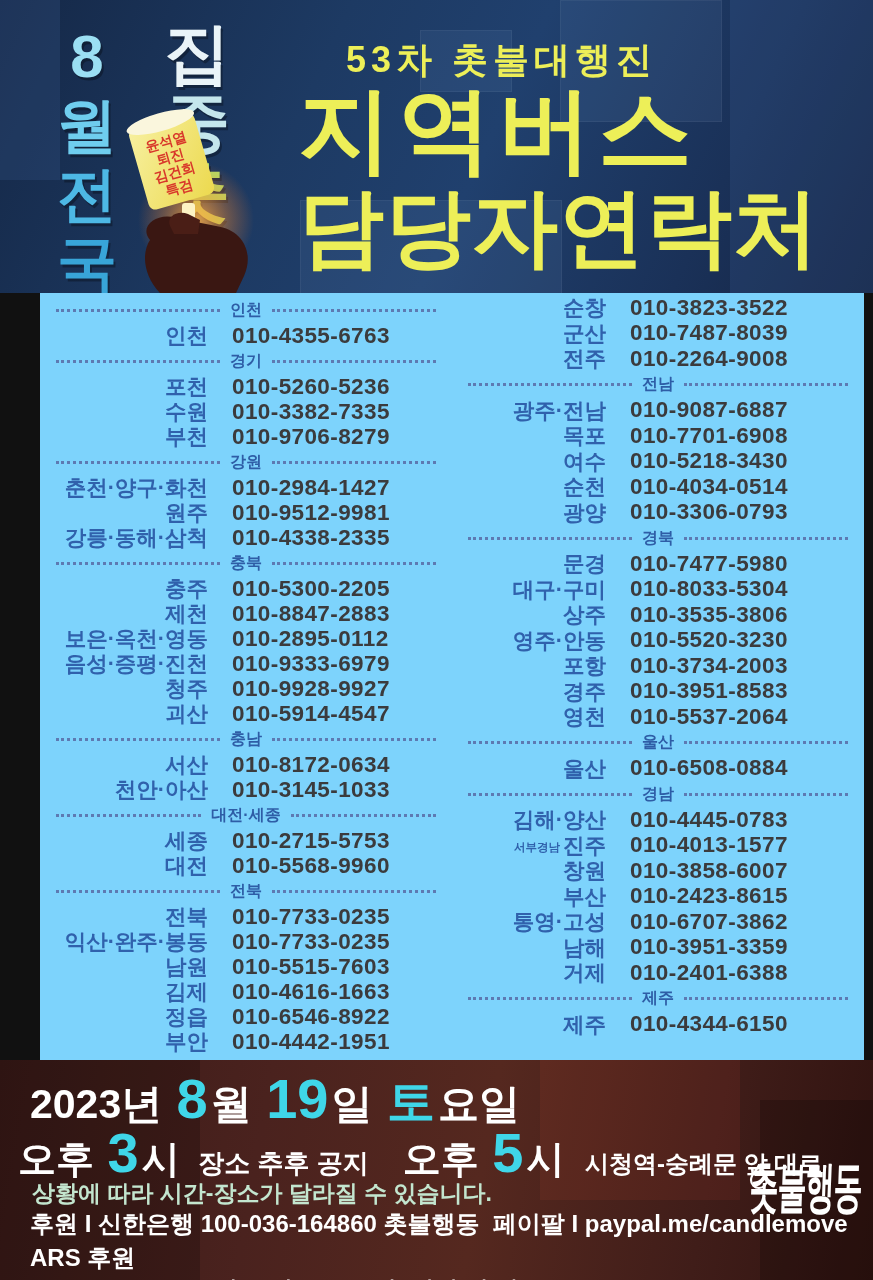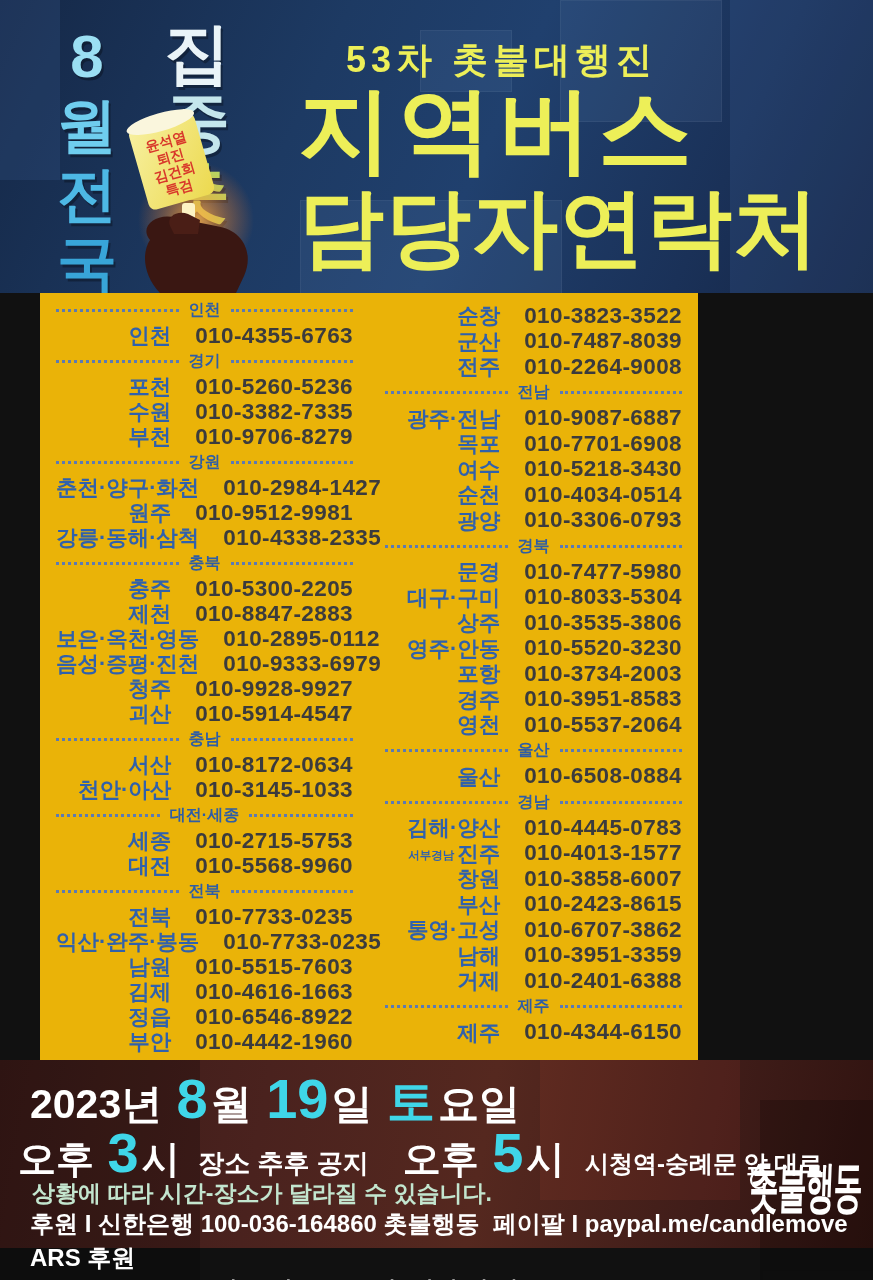--- a/index.html
+++ b/index.html
@@ -22,36 +22,36 @@
   .subtitle{position:absolute;left:302px;top:36px;font-size:36px;font-weight:700;
             color:#edef58;letter-spacing:5px;white-space:nowrap;margin-left:44px;}
   .title1{position:absolute;left:298px;top:83px;font-size:94px;font-weight:900;color:#edef58;
           letter-spacing:6px;line-height:1;white-space:nowrap;}
   .title2{position:absolute;left:298px;top:184px;font-size:86px;font-weight:900;color:#edef58;
           letter-spacing:1px;line-height:1;white-space:nowrap;}
 
   .candle{position:absolute;left:108px;top:108px;}
 
   
-  .panel{position:absolute;left:40px;top:293px;width:658px;height:767px;background:#eab308;
+  .panel{position:absolute;left:40px;top:293px;width:824px;height:767px;background:#7dd3fc;
          display:flex;}
   .col{width:50%;box-sizing:border-box;padding:4px 16px 0 16px;}
-  .col-right{padding-top:10px;}
+  .col-right{padding-top:2px;}
   .hdr{height:26px;display:flex;align-items:center;}
   .hdr .dots{flex:1;border-top:3px dotted #5d7ab2;height:0;}
   .hdr .lbl{padding:0 10px;font-size:16px;font-weight:700;color:#2e5da6;white-space:nowrap;}
   .row{height:25px;display:flex;align-items:center;}
   .col-right .row{height:25.5px;}
   .region{width:152px;text-align:right;font-size:21.5px;font-weight:800;color:#3061ac;white-space:nowrap;}
   .col-right .region{width:138px;}
   .prefix{font-size:11.5px;font-weight:700;margin-right:3px;vertical-align:2px;}
   .phone{margin-left:24px;font-size:22.5px;font-weight:700;color:#3b3b3d;letter-spacing:0.4px;white-space:nowrap;}
 
   
-  .bottom{position:absolute;left:0;top:1060px;width:873px;height:188px;
+  .bottom{position:absolute;left:0;top:1060px;width:873px;height:220px;
           background:linear-gradient(100deg,#3a1a17 0%,#4a221e 30%,#55281f 55%,#401d19 80%,#301310 100%);}
   .bp{position:absolute;background:rgba(0,0,0,0.20);}
   .bp2{position:absolute;background:rgba(255,90,60,0.08);}
 
   .seg-line{position:absolute;display:flex;align-items:baseline;white-space:pre;}
   .line-date{left:30px;top:6px;}
   .line-time{left:18px;top:60px;}
   .seg-base{font-size:41px;font-weight:900;color:#ffffff;}
   .seg-num{font-size:56px;font-weight:900;color:#3fd6e8;margin:0 3px;}
   .seg-day{font-size:48px;font-weight:900;color:#3fd6e8;margin:0 3px;}
@@ -249,21 +249,21 @@
         <div class="row">
           <div class="region">김제</div>
           <div class="phone">010-4616-1663</div>
         </div>
         <div class="row">
           <div class="region">정읍</div>
           <div class="phone">010-6546-8922</div>
         </div>
         <div class="row">
           <div class="region">부안</div>
-          <div class="phone">010-4442-1960</div>
+          <div class="phone">010-4442-1951</div>
         </div>
       </div>
     <div class="col col-right">
         <div class="row">
           <div class="region">순창</div>
           <div class="phone">010-3823-3522</div>
         </div>
         <div class="row">
           <div class="region">군산</div>
           <div class="phone">010-7487-8039</div>

